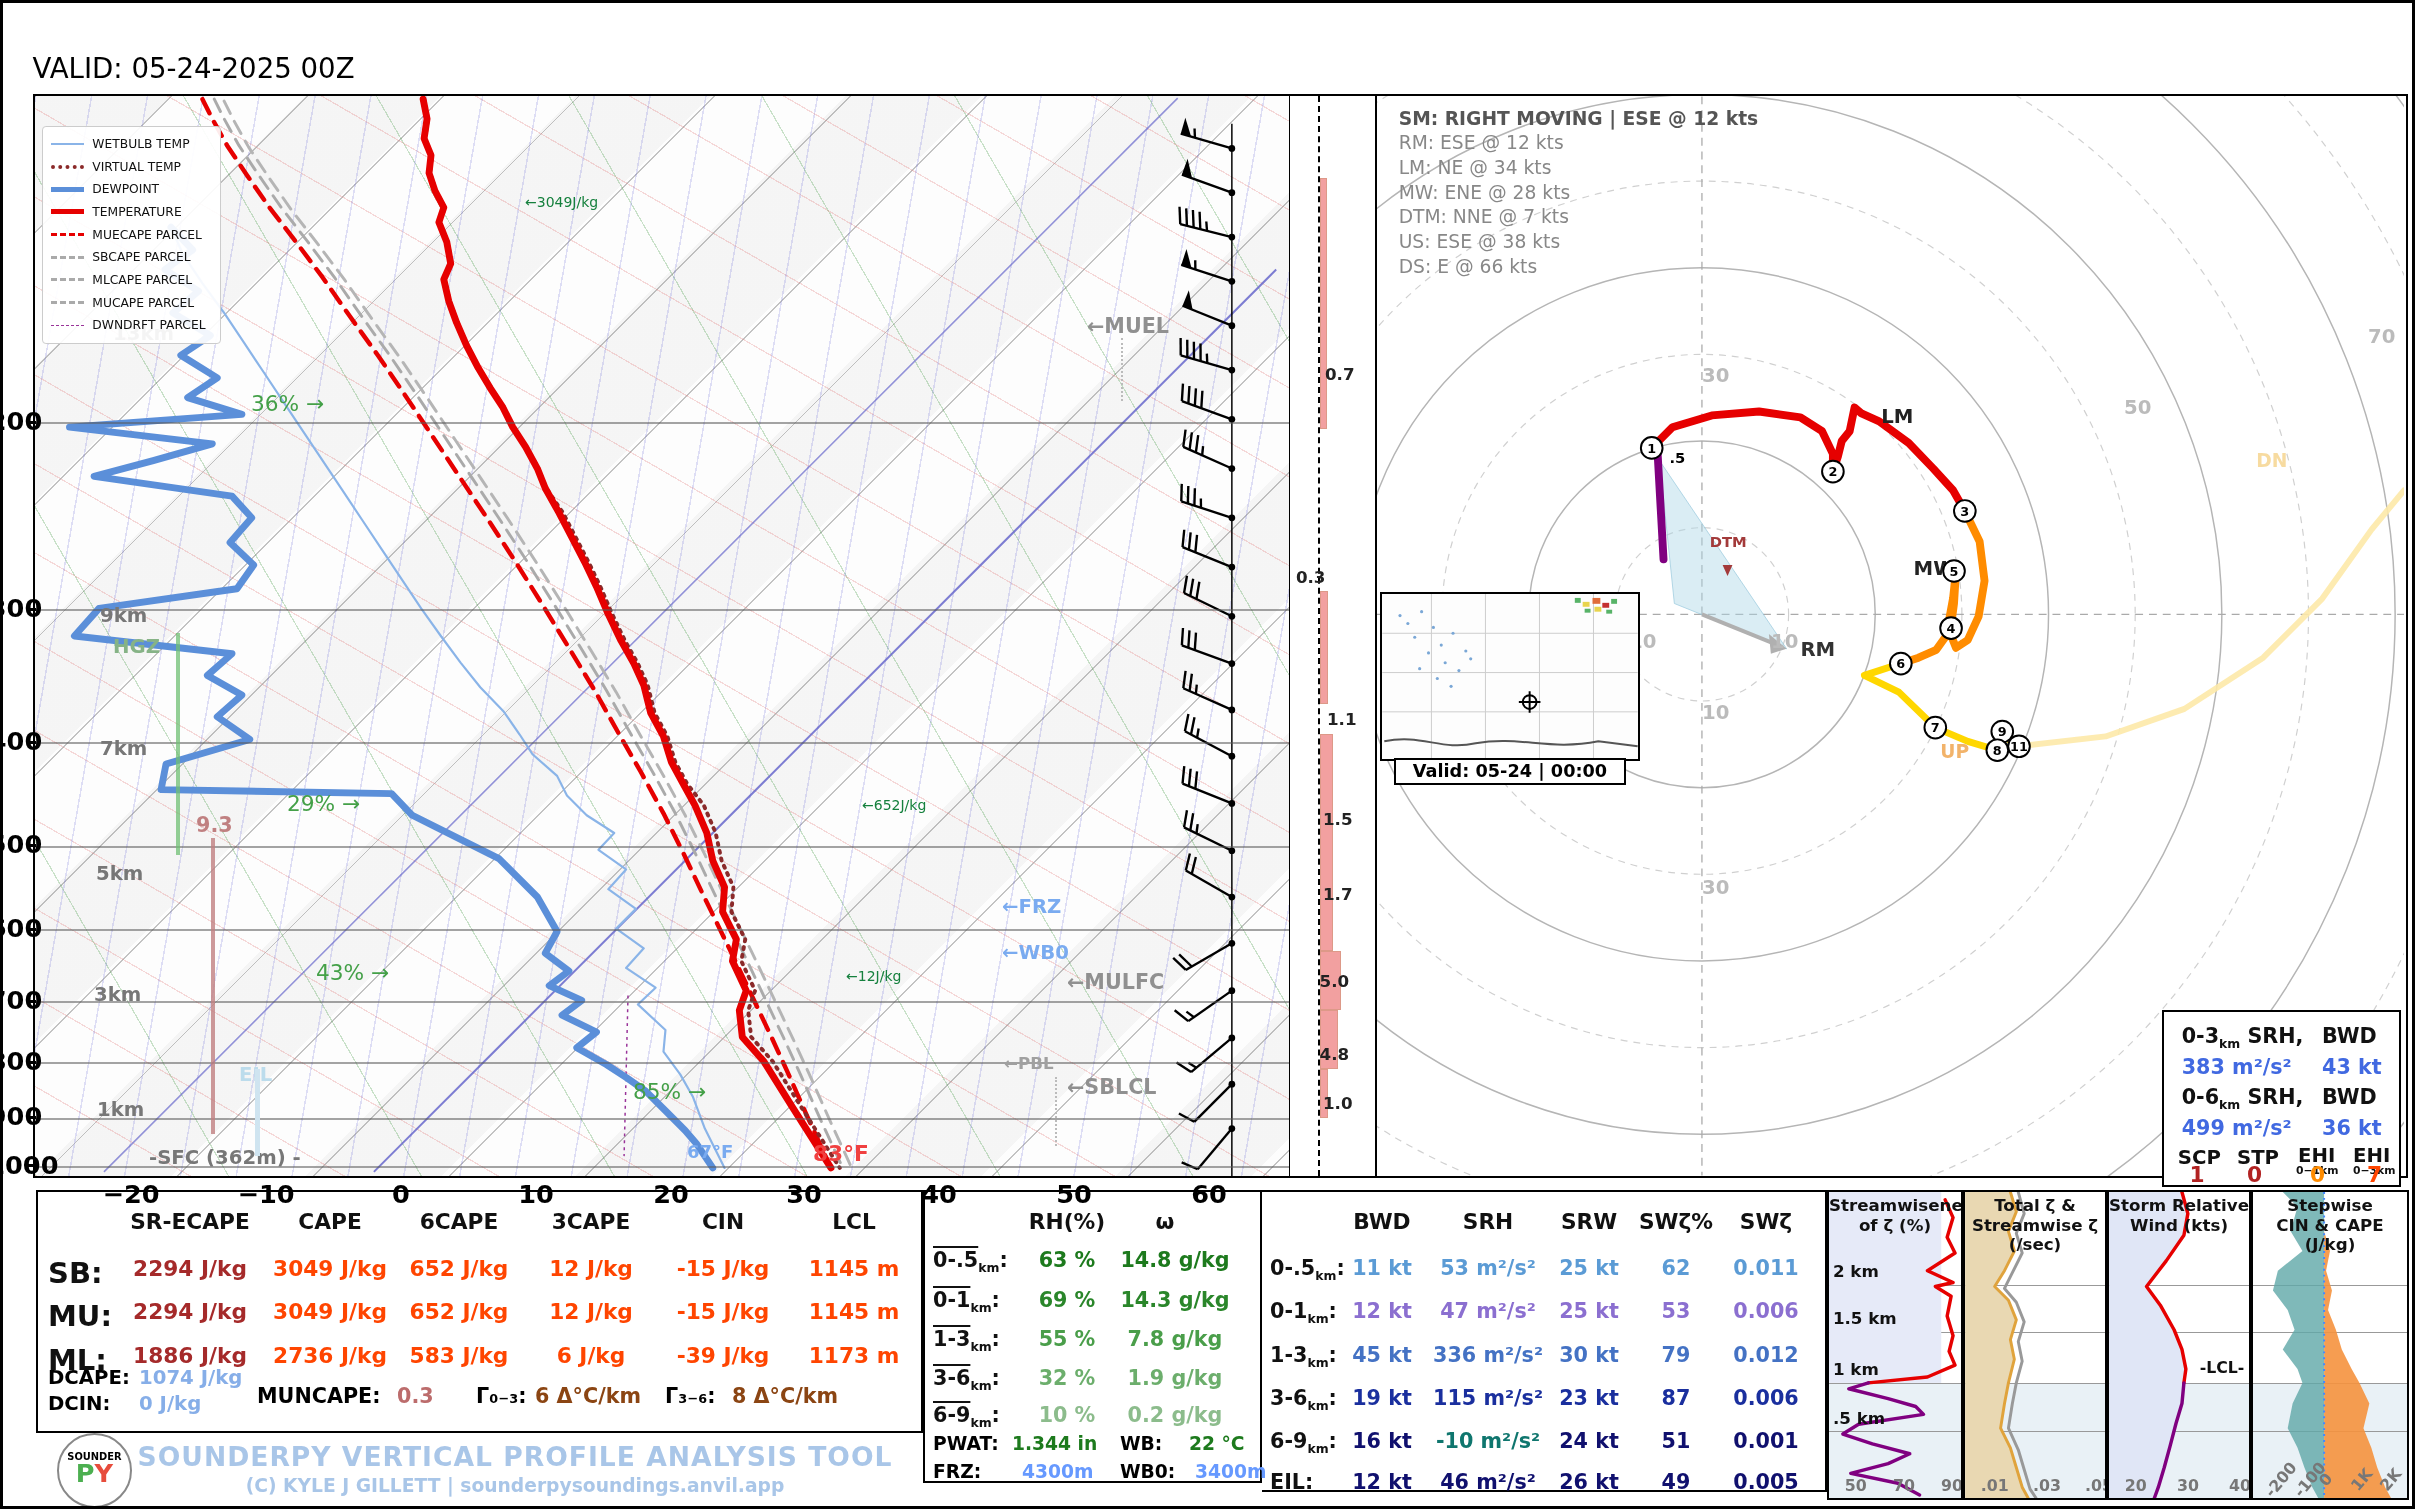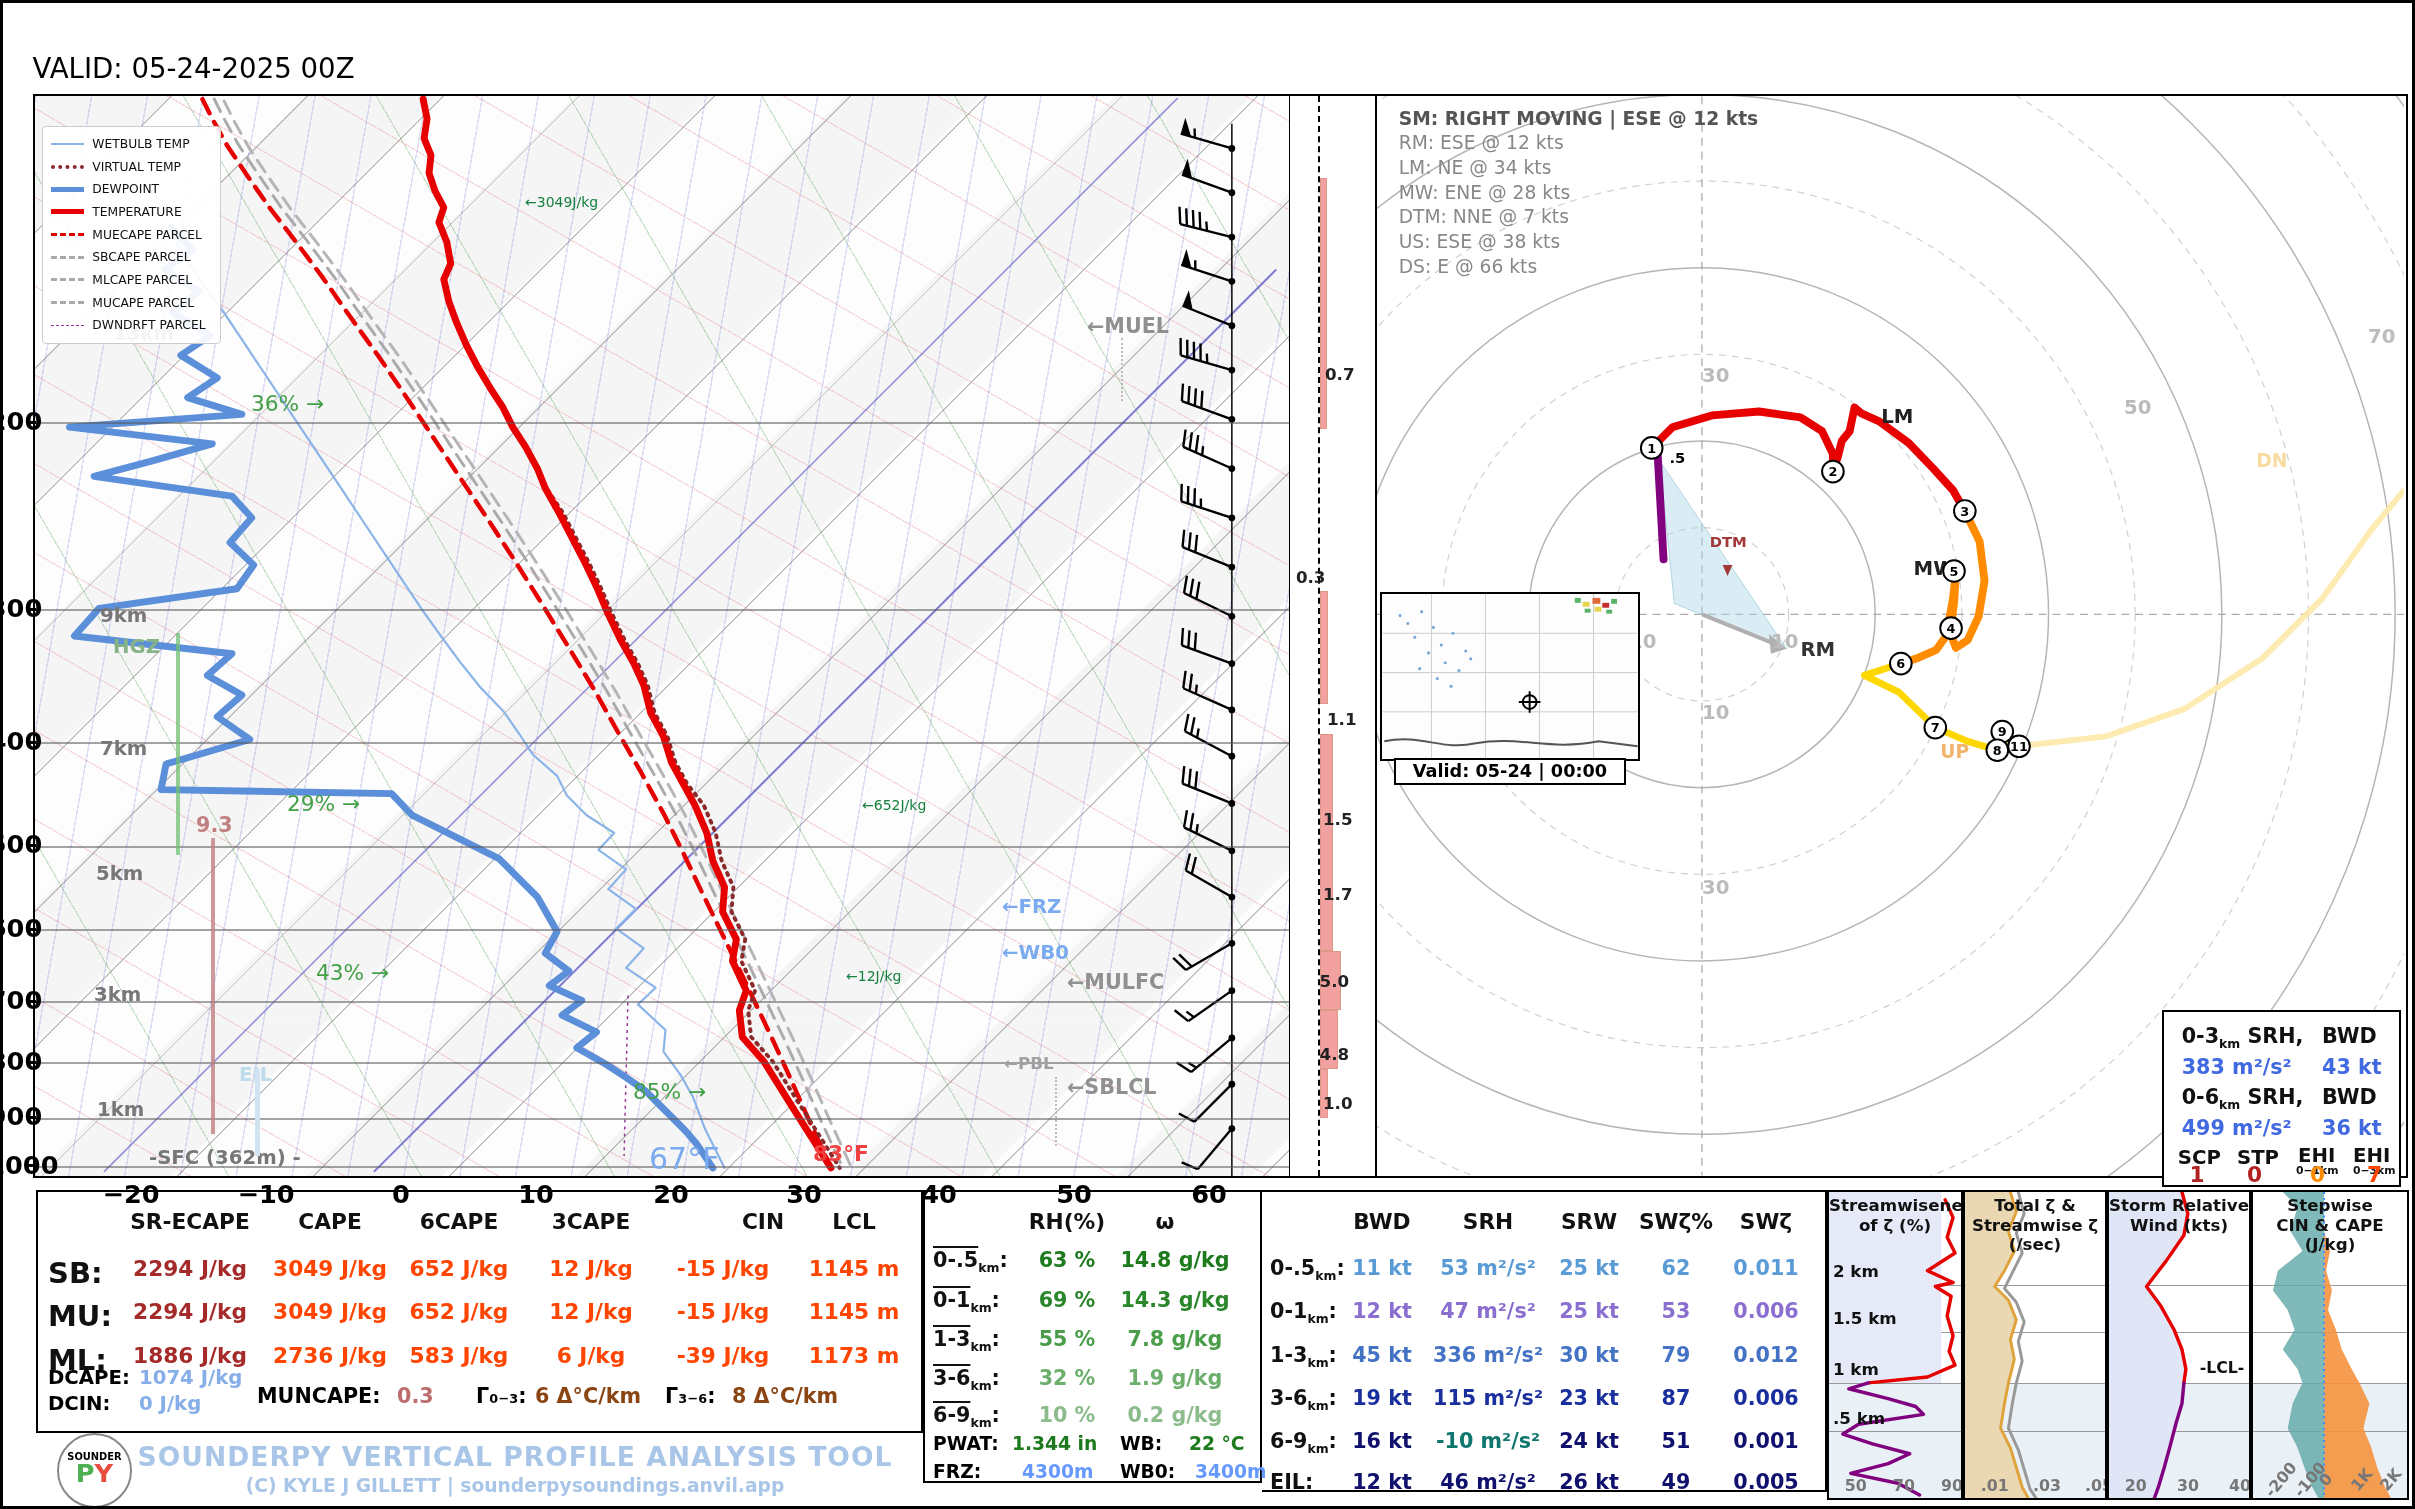--- a/index.html
+++ b/index.html
@@ -585,27 +585,27 @@
     <div class="abs ann-gray" style="left:1084px;top:311px;">←MUEL</div>
     <div class="abs ann-red" style="left:859px;top:794px;">←652J/kg</div>
     <div class="abs ann-blue" style="left:999px;top:892px;">←FRZ</div>
     <div class="abs ann-blue" style="left:999px;top:938px;">←WB0</div>
     <div class="abs ann-gray" style="left:1064px;top:967px;">←MULFC</div>
     <div class="abs ann-red" style="left:843px;top:965px;">←12J/kg</div>
     <div class="abs ann-gray-sm" style="left:1001px;top:1050px;">←PBL</div>
     <div class="abs ann-gray" style="left:1064px;top:1072px;">←SBLCL</div>
     <div class="abs" style="left:1118px;top:335px;width:0;height:63px;border-left:2px dotted #bbb;"></div>
     <div class="abs" style="left:1052px;top:1074px;width:0;height:69px;border-left:2px dotted #bbb;"></div>
-    <div class="abs" style="left:646px;top:1138px;font-size:30px;font-weight:normal;color:#7aabf0;">67°F</div>
+    <div class="abs" style="left:684px;top:1138px;font-size:18px;font-weight:bold;color:#7aabf0;">67°F</div>
     <div class="abs" style="left:810px;top:1138px;font-size:21.7px;font-weight:bold;color:#f04040;">83°F</div>
     <div class="abs tbl-h ctr" style="left:187px;top:1206px;">SR-ECAPE</div>
     <div class="abs tbl-h ctr" style="left:327px;top:1206px;">CAPE</div>
     <div class="abs tbl-h ctr" style="left:456px;top:1206px;">6CAPE</div>
     <div class="abs tbl-h ctr" style="left:588px;top:1206px;">3CAPE</div>
-    <div class="abs tbl-h ctr" style="left:720px;top:1206px;margin-left:40px;">CIN</div>
+    <div class="abs tbl-h ctr" style="left:720px;top:1206px;">CIN</div>
     <div class="abs tbl-h ctr" style="left:851px;top:1206px;">LCL</div>
     <div class="abs tbl-lab" style="left:45px;top:1253px;">SB:</div>
     <div class="abs tbl-v ctr" style="left:187px;top:1253px;color:#a52a2a;">2294 J/kg</div>
     <div class="abs tbl-v ctr" style="left:327px;top:1253px;color:#ff4500;">3049 J/kg</div>
     <div class="abs tbl-v ctr" style="left:456px;top:1253px;color:#ff4500;">652 J/kg</div>
     <div class="abs tbl-v ctr" style="left:588px;top:1253px;color:#ff4500;">12 J/kg</div>
     <div class="abs tbl-v ctr" style="left:720px;top:1253px;color:#ff4500;">-15 J/kg</div>
     <div class="abs tbl-v ctr" style="left:851px;top:1253px;color:#ff4500;">1145 m</div>
     <div class="abs tbl-lab" style="left:45px;top:1296px;">MU:</div>
     <div class="abs tbl-v ctr" style="left:187px;top:1296px;color:#a52a2a;">2294 J/kg</div>

